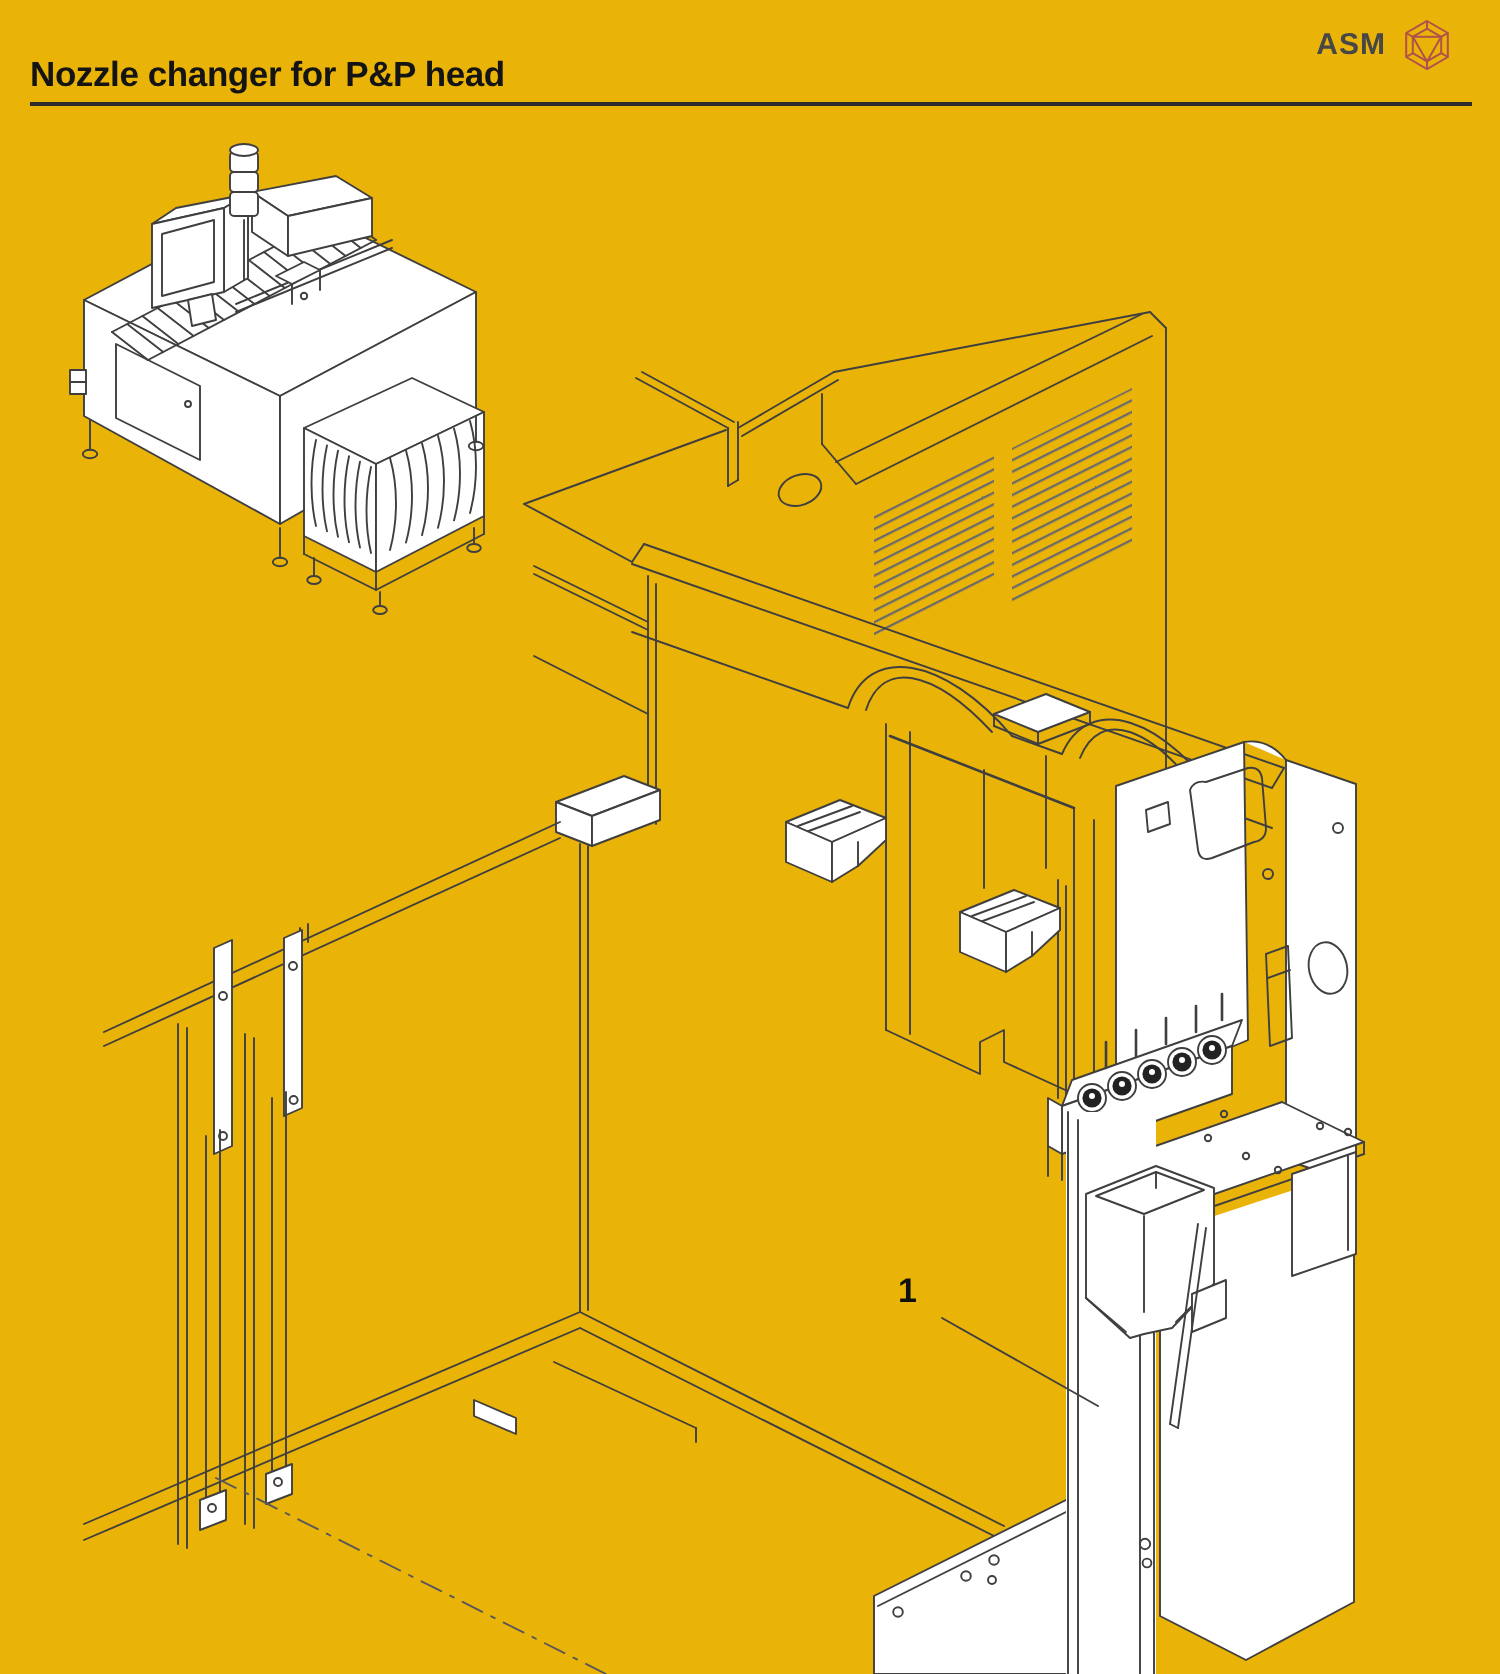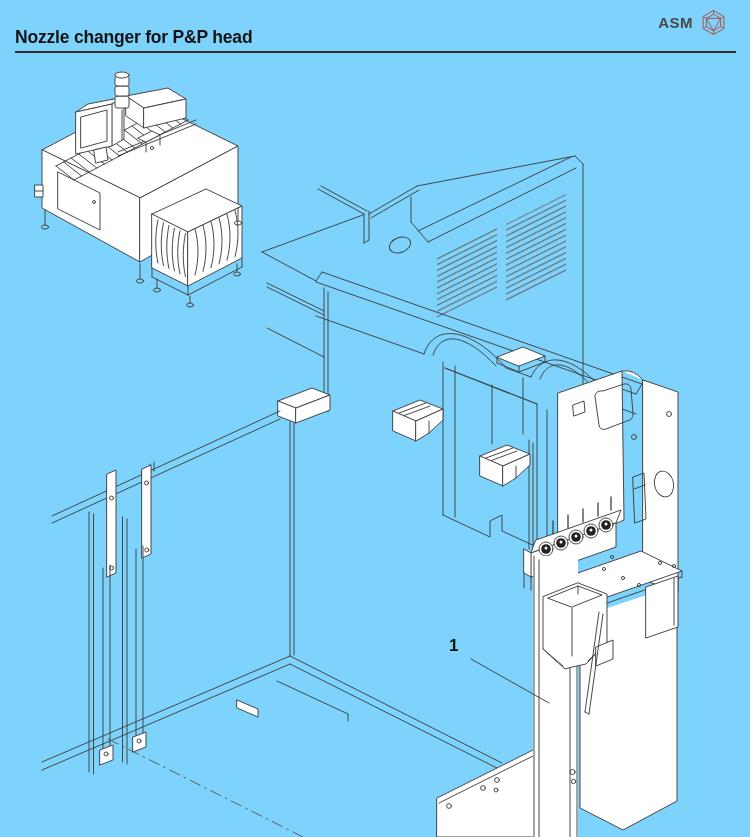--- a/index.html
+++ b/index.html
@@ -1,17 +1,17 @@
 <!DOCTYPE html>
 <html><head>
 <meta charset="utf-8">
 <style>
   html,body{margin:0;padding:0;background:#e8e8e8;}
   .page{
-    position:relative;width:750px;height:837px;background:#7dd3fc;
+    position:relative;width:750px;height:837px;background:#eab308;
     font-family:"Liberation Sans",sans-serif;overflow:hidden;margin:0 auto;
   }
   .page-title{
     position:absolute;left:15px;top:27px;font-size:17.5px;font-weight:bold;
     color:#141414;letter-spacing:-0.2px;white-space:nowrap;
   }
   .title-rule{
     position:absolute;left:15px;right:14px;top:51px;height:2.2px;background:#2d2d2d;
   }
   .logo{

